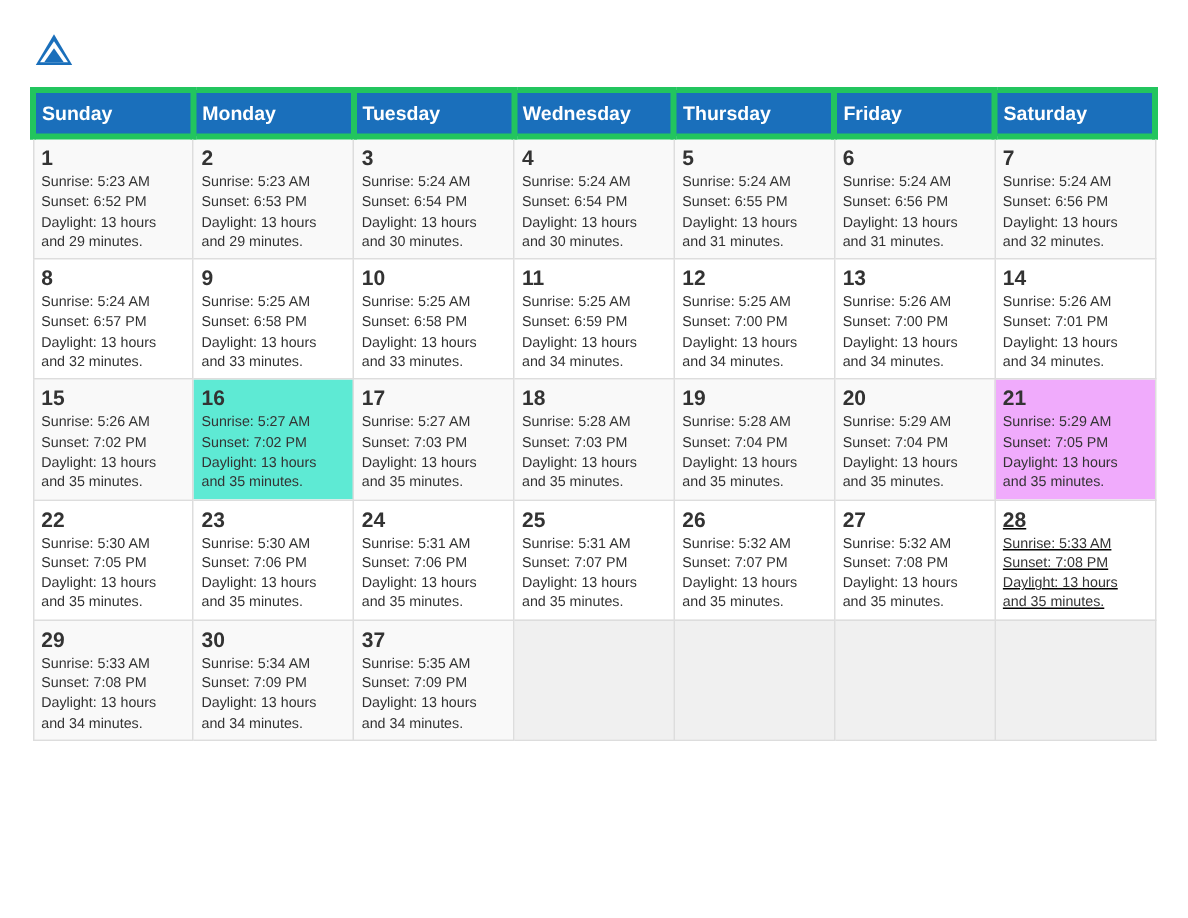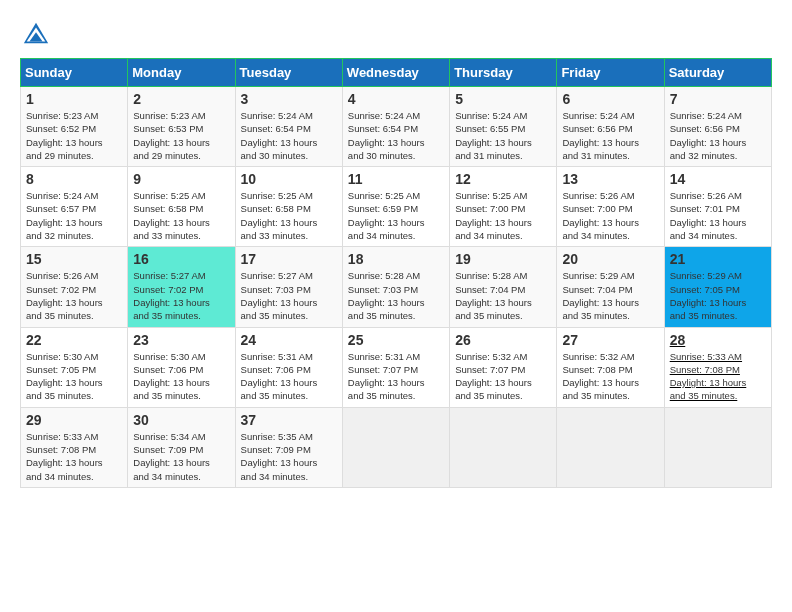--- a/index.html
+++ b/index.html
@@ -52,21 +52,21 @@
       border-collapse: collapse;
       border: 1px solid #ccc;
     }
     .calendar th {
       background: #1a6fbb;
       color: #fff;
       font-size: 13px;
       font-weight: bold;
       padding: 6px 4px;
       text-align: left;
-      border: 1px solid #22c55e;
+      border: 4px solid #22c55e;
     }
     .calendar td {
       vertical-align: top;
       padding: 4px 5px;
       border: 1px solid #ddd;
       width: 107px;
       min-height: 80px;
       background: #fff;
     }
     .calendar tr:nth-child(odd) td {
@@ -203,21 +203,21 @@
           <div class="day-info">Sunrise: 5:28 AM<br>Sunset: 7:03 PM<br>Daylight: 13 hours<br>and 35 minutes.</div>
         </td>
         <td style="background: rgb(249, 249, 249);">
           <span class="day-num">19</span>
           <div class="day-info">Sunrise: 5:28 AM<br>Sunset: 7:04 PM<br>Daylight: 13 hours<br>and 35 minutes.</div>
         </td>
         <td style="background: rgb(249, 249, 249);">
           <span class="day-num">20</span>
           <div class="day-info">Sunrise: 5:29 AM<br>Sunset: 7:04 PM<br>Daylight: 13 hours<br>and 35 minutes.</div>
         </td>
-        <td style="background: #0ea5e9;">
+        <td style="background: #f0abfc;">
           <span class="day-num">21</span>
           <div class="day-info">Sunrise: 5:29 AM<br>Sunset: 7:05 PM<br>Daylight: 13 hours<br>and 35 minutes.</div>
         </td>
       </tr>
       <tr>
         <td style="background: rgb(255, 255, 255);">
           <span class="day-num">22</span>
           <div class="day-info">Sunrise: 5:30 AM<br>Sunset: 7:05 PM<br>Daylight: 13 hours<br>and 35 minutes.</div>
         </td>
         <td style="background: rgb(255, 255, 255);">

